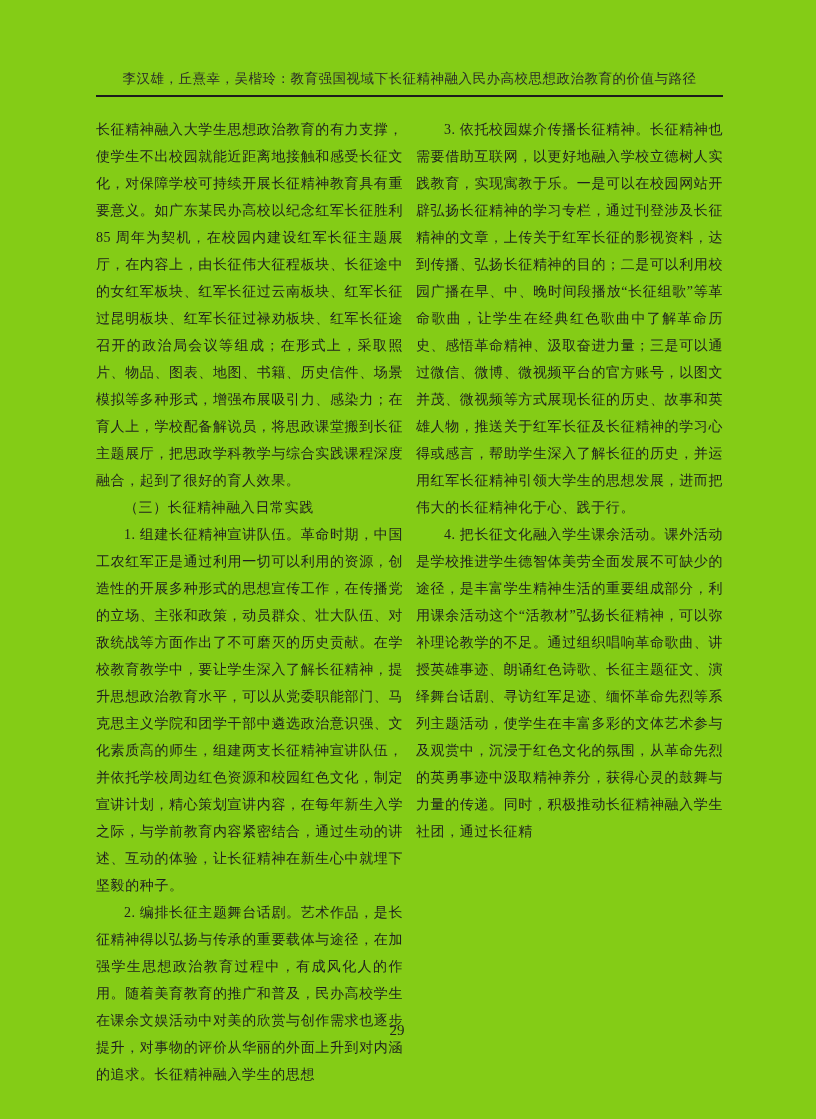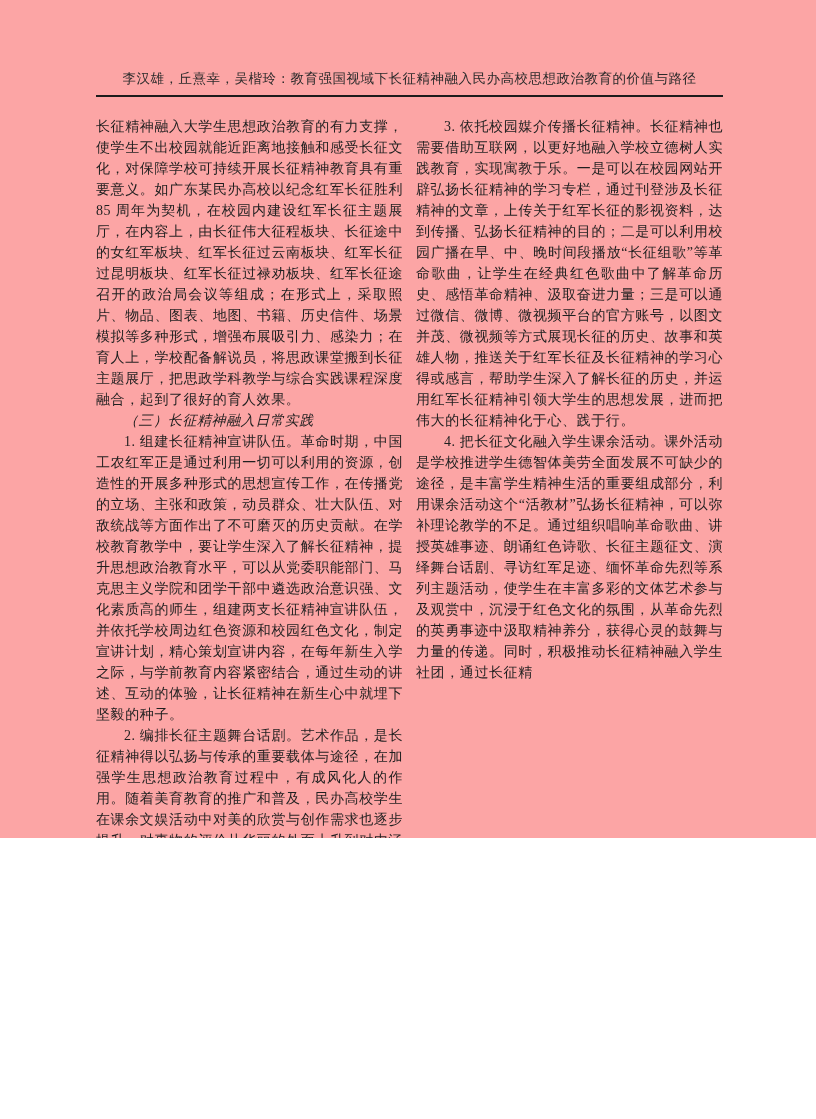--- a/index.html
+++ b/index.html
@@ -4,22 +4,22 @@
   <style>
     html, body {
       margin: 0;
       padding: 0;
       background: #ffffff;
       font-family: "Liberation Serif", "DejaVu Serif", serif;
     }
     .page {
       position: relative;
       width: 816px;
-      height: 838px;
-      background: #fca5a5;
+      height: 1119px;
+      background: #84cc16;
       overflow: hidden;
       color: #1f1f1f;
     }
     .running-head {
       position: absolute;
       top: 70px;
       left: 96px;
       width: 627px;
       text-align: center;
       font-size: 13.5px;
@@ -43,33 +43,32 @@
       display: flex;
       gap: 13px;
     }
     .column {
       width: 307px;
     }
     .column p {
       margin: 0;
       font-size: 14px;
       letter-spacing: 0.6px;
-      line-height: 21px;
+      line-height: 27px;
       text-align: justify;
       color: #1f1f1f;
     }
     p.indent {
       text-indent: 2em;
     }
     p.noindent {
       text-indent: 0;
     }
     p.section-heading {
       text-indent: 2em;
-      font-style: italic;
     }
     .page-number {
       position: absolute;
       top: 1022px;
       left: 92px;
       width: 610px;
       text-align: center;
       font-size: 15px;
       color: #1f1f1f;
     }

